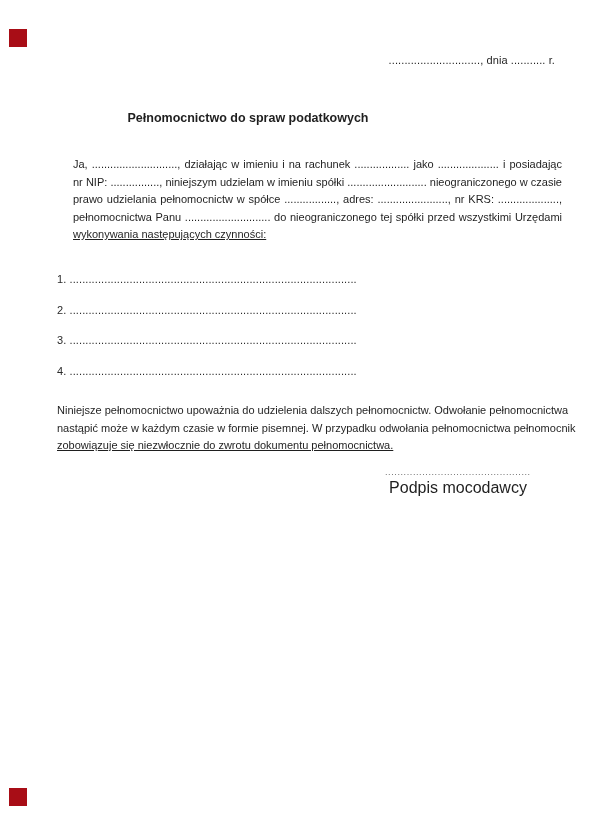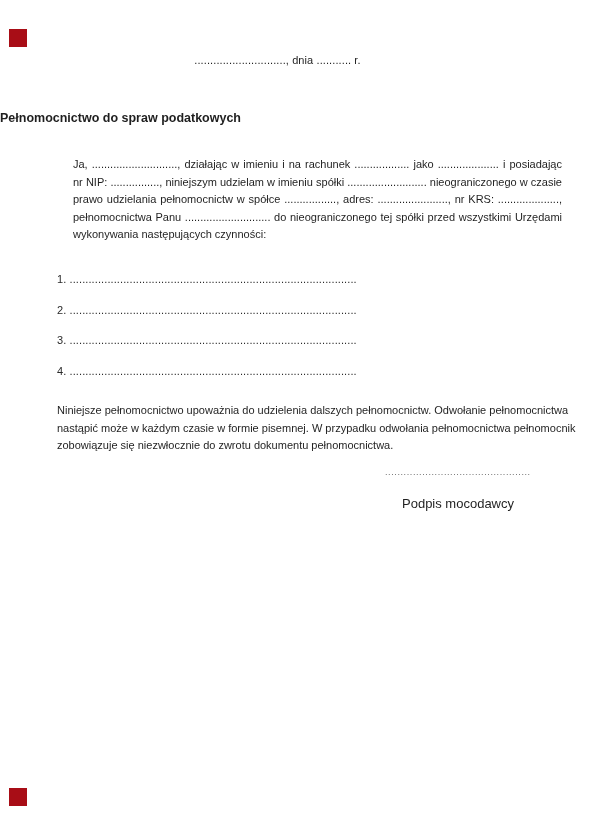--- a/index.html
+++ b/index.html
@@ -20,29 +20,29 @@
     position: absolute;
     left: 9px;
     width: 18px; height: 18px;
     background: #a80d16;
   }
   .corner-mark.top { top: 29px; }
   .corner-mark.bottom { top: 788px; }
   .date-line {
     position: absolute;
     top: 52px; left: 0; right: 45px;
-    text-align: center;
+    text-align: right;
     line-height: 17px;
     letter-spacing: 0.1px;
   }
   .doc-title {
     position: absolute;
     top: 110px; left: 0;
     width: 496px;
-    text-align: left;
+    text-align: center;
     font-weight: bold;
     font-size: 12.5px;
     line-height: 16px;
   }
   .intro-block {
     position: absolute;
     top: 156px; left: 57px;
     width: 489px;
     line-height: 17.5px;
     margin-left: 16px;
@@ -53,20 +53,21 @@
     width: 489px;
     line-height: 17.5px;
   }
   .jline {
     text-align: justify;
     text-align-last: justify;
     white-space: nowrap;
   }
   .jline.last {
     text-align-last: left;
+    text-decoration: underline;
   }
   .list-block {
     position: absolute;
     top: 271px; left: 57px;
     width: 489px;
   }
   .list-item {
     line-height: 17.5px;
     margin-bottom: 13px;
     letter-spacing: 0.1px;
@@ -80,22 +81,22 @@
   }
   .signature-dots {
     font-size: 9px;
     line-height: 12px;
     color: #6a6a6a;
     letter-spacing: 0.6px;
     white-space: nowrap;
     overflow: hidden;
   }
   .signature-label {
-    margin-top: 19px;
-    font-size: 13px;
+    margin-top: 3px;
+    font-size: 16px;
     line-height: 14px;
     color: #1f1f1f;
   }
 </style>
 </head>
 <body>
 
 <div class="page">
 
   <div class="corner-mark top" style="background: rgb(168, 13, 22);"></div>

